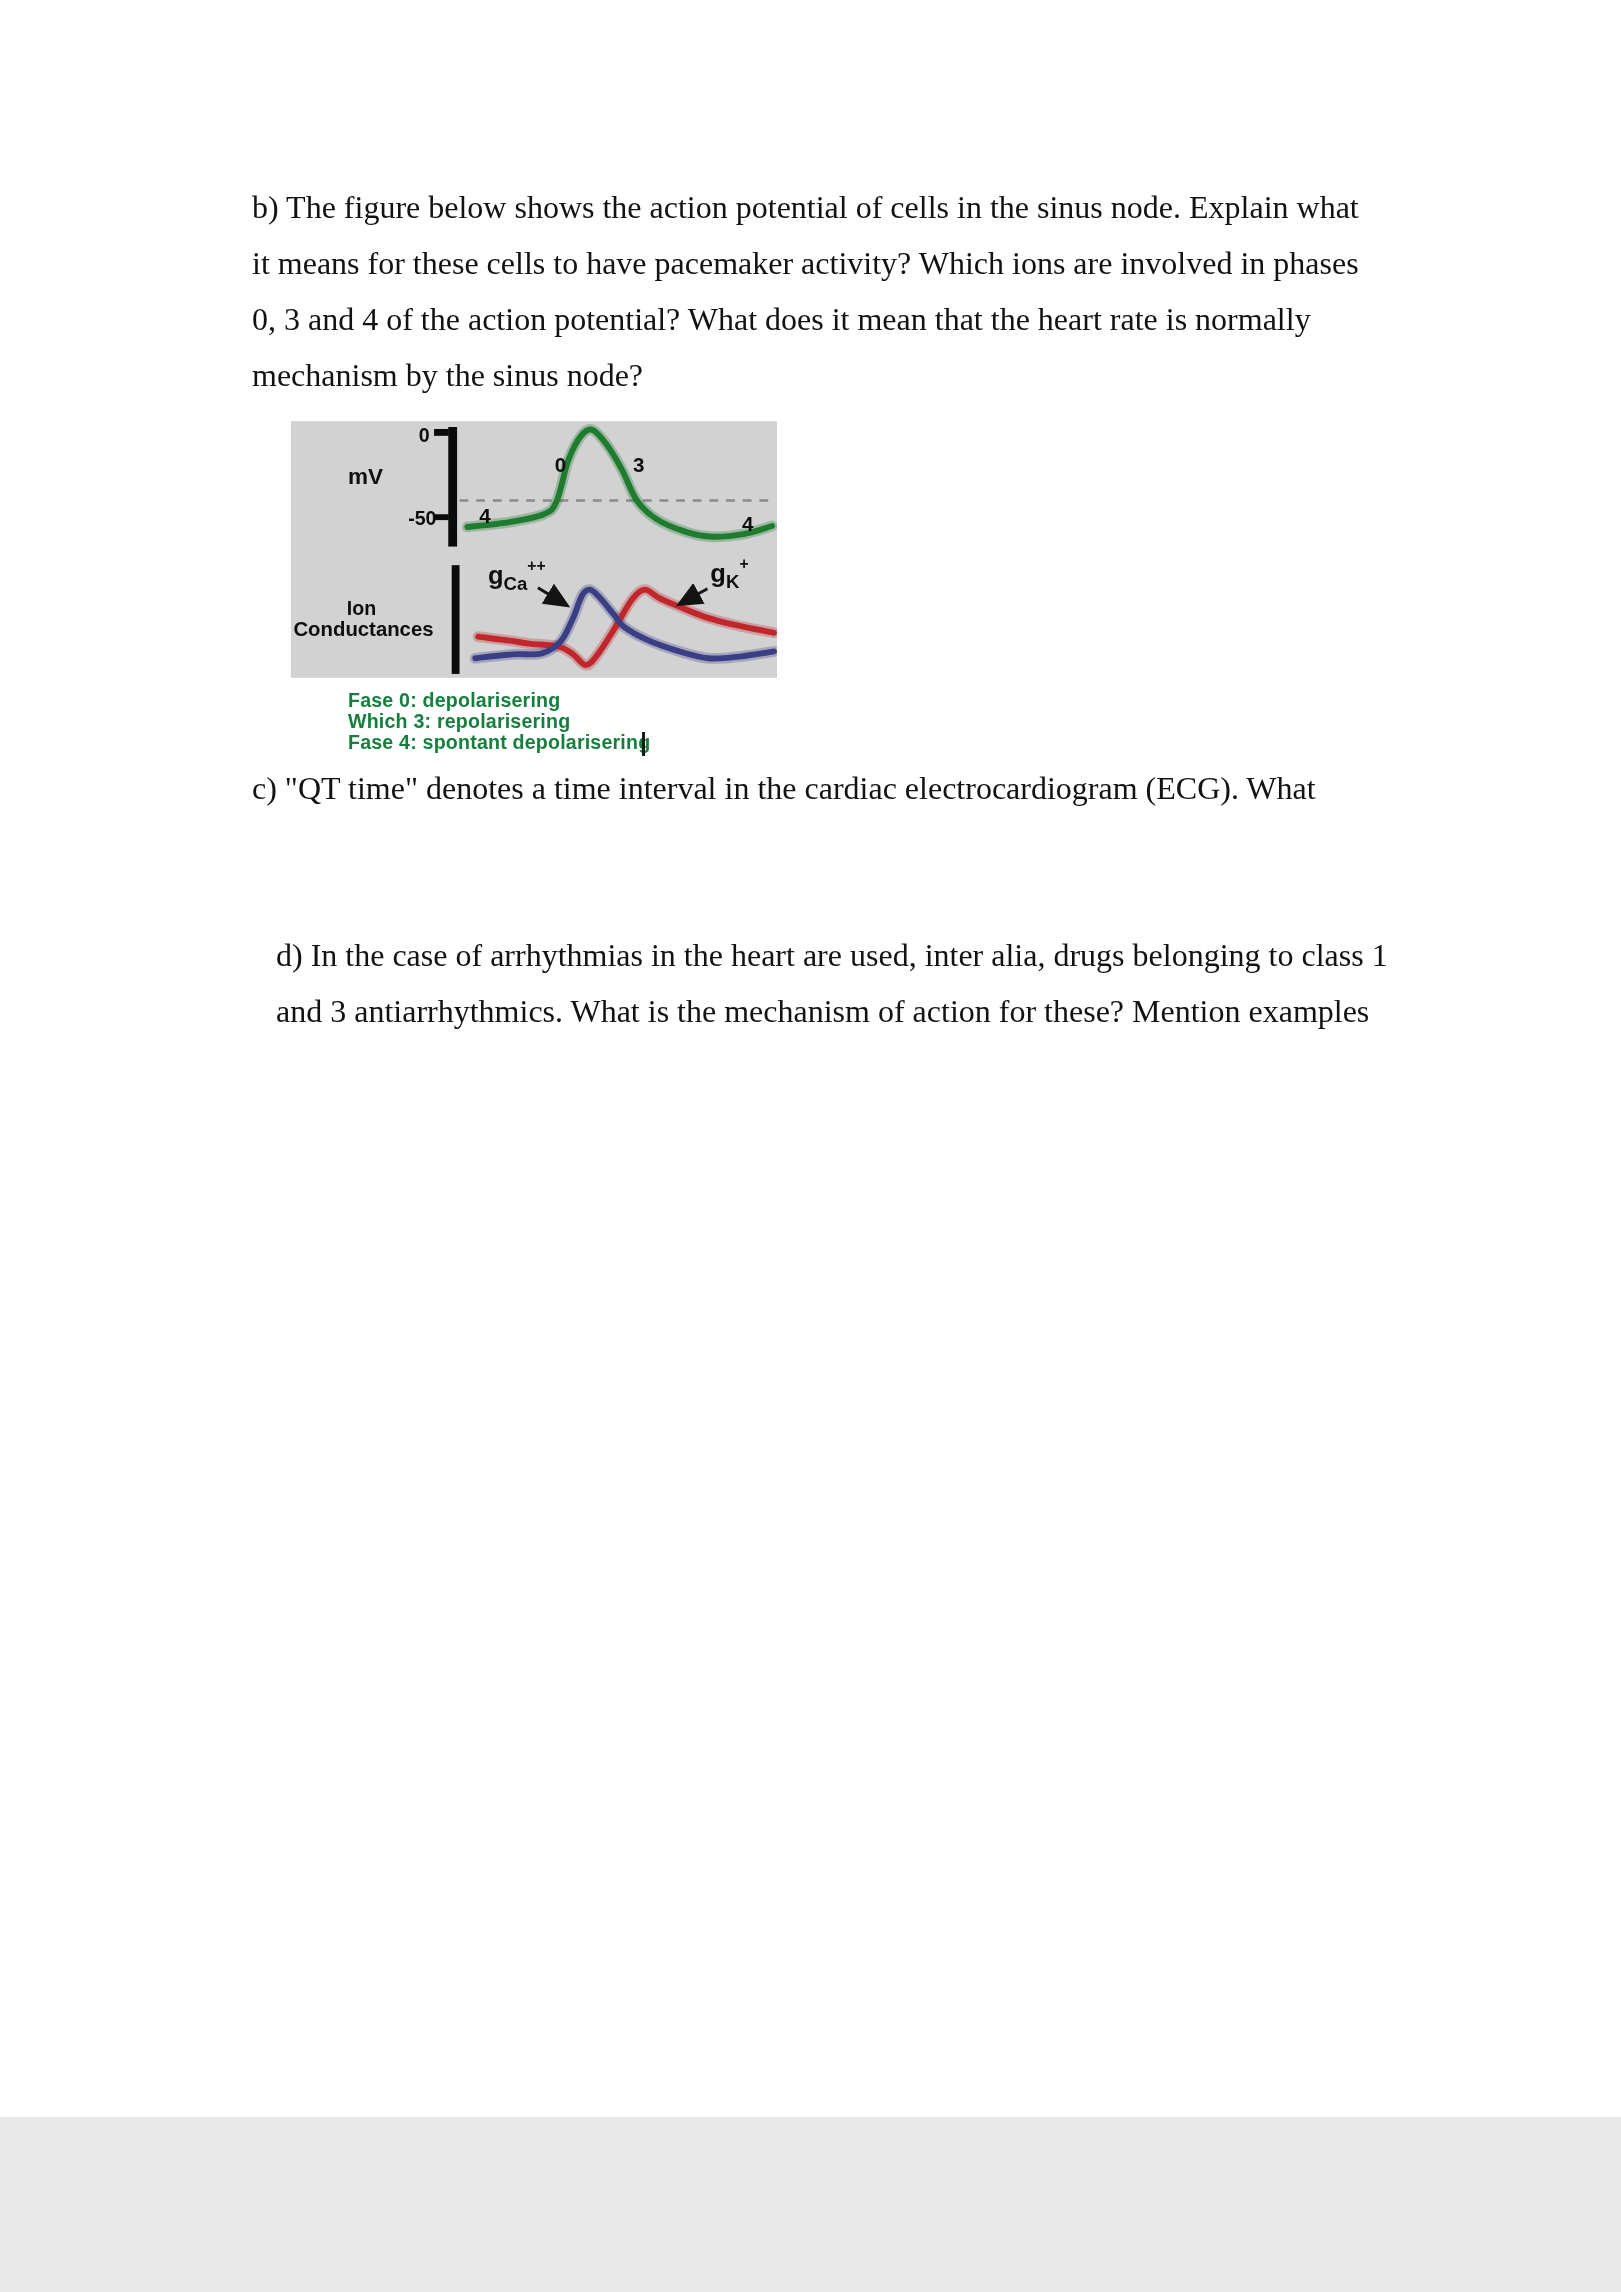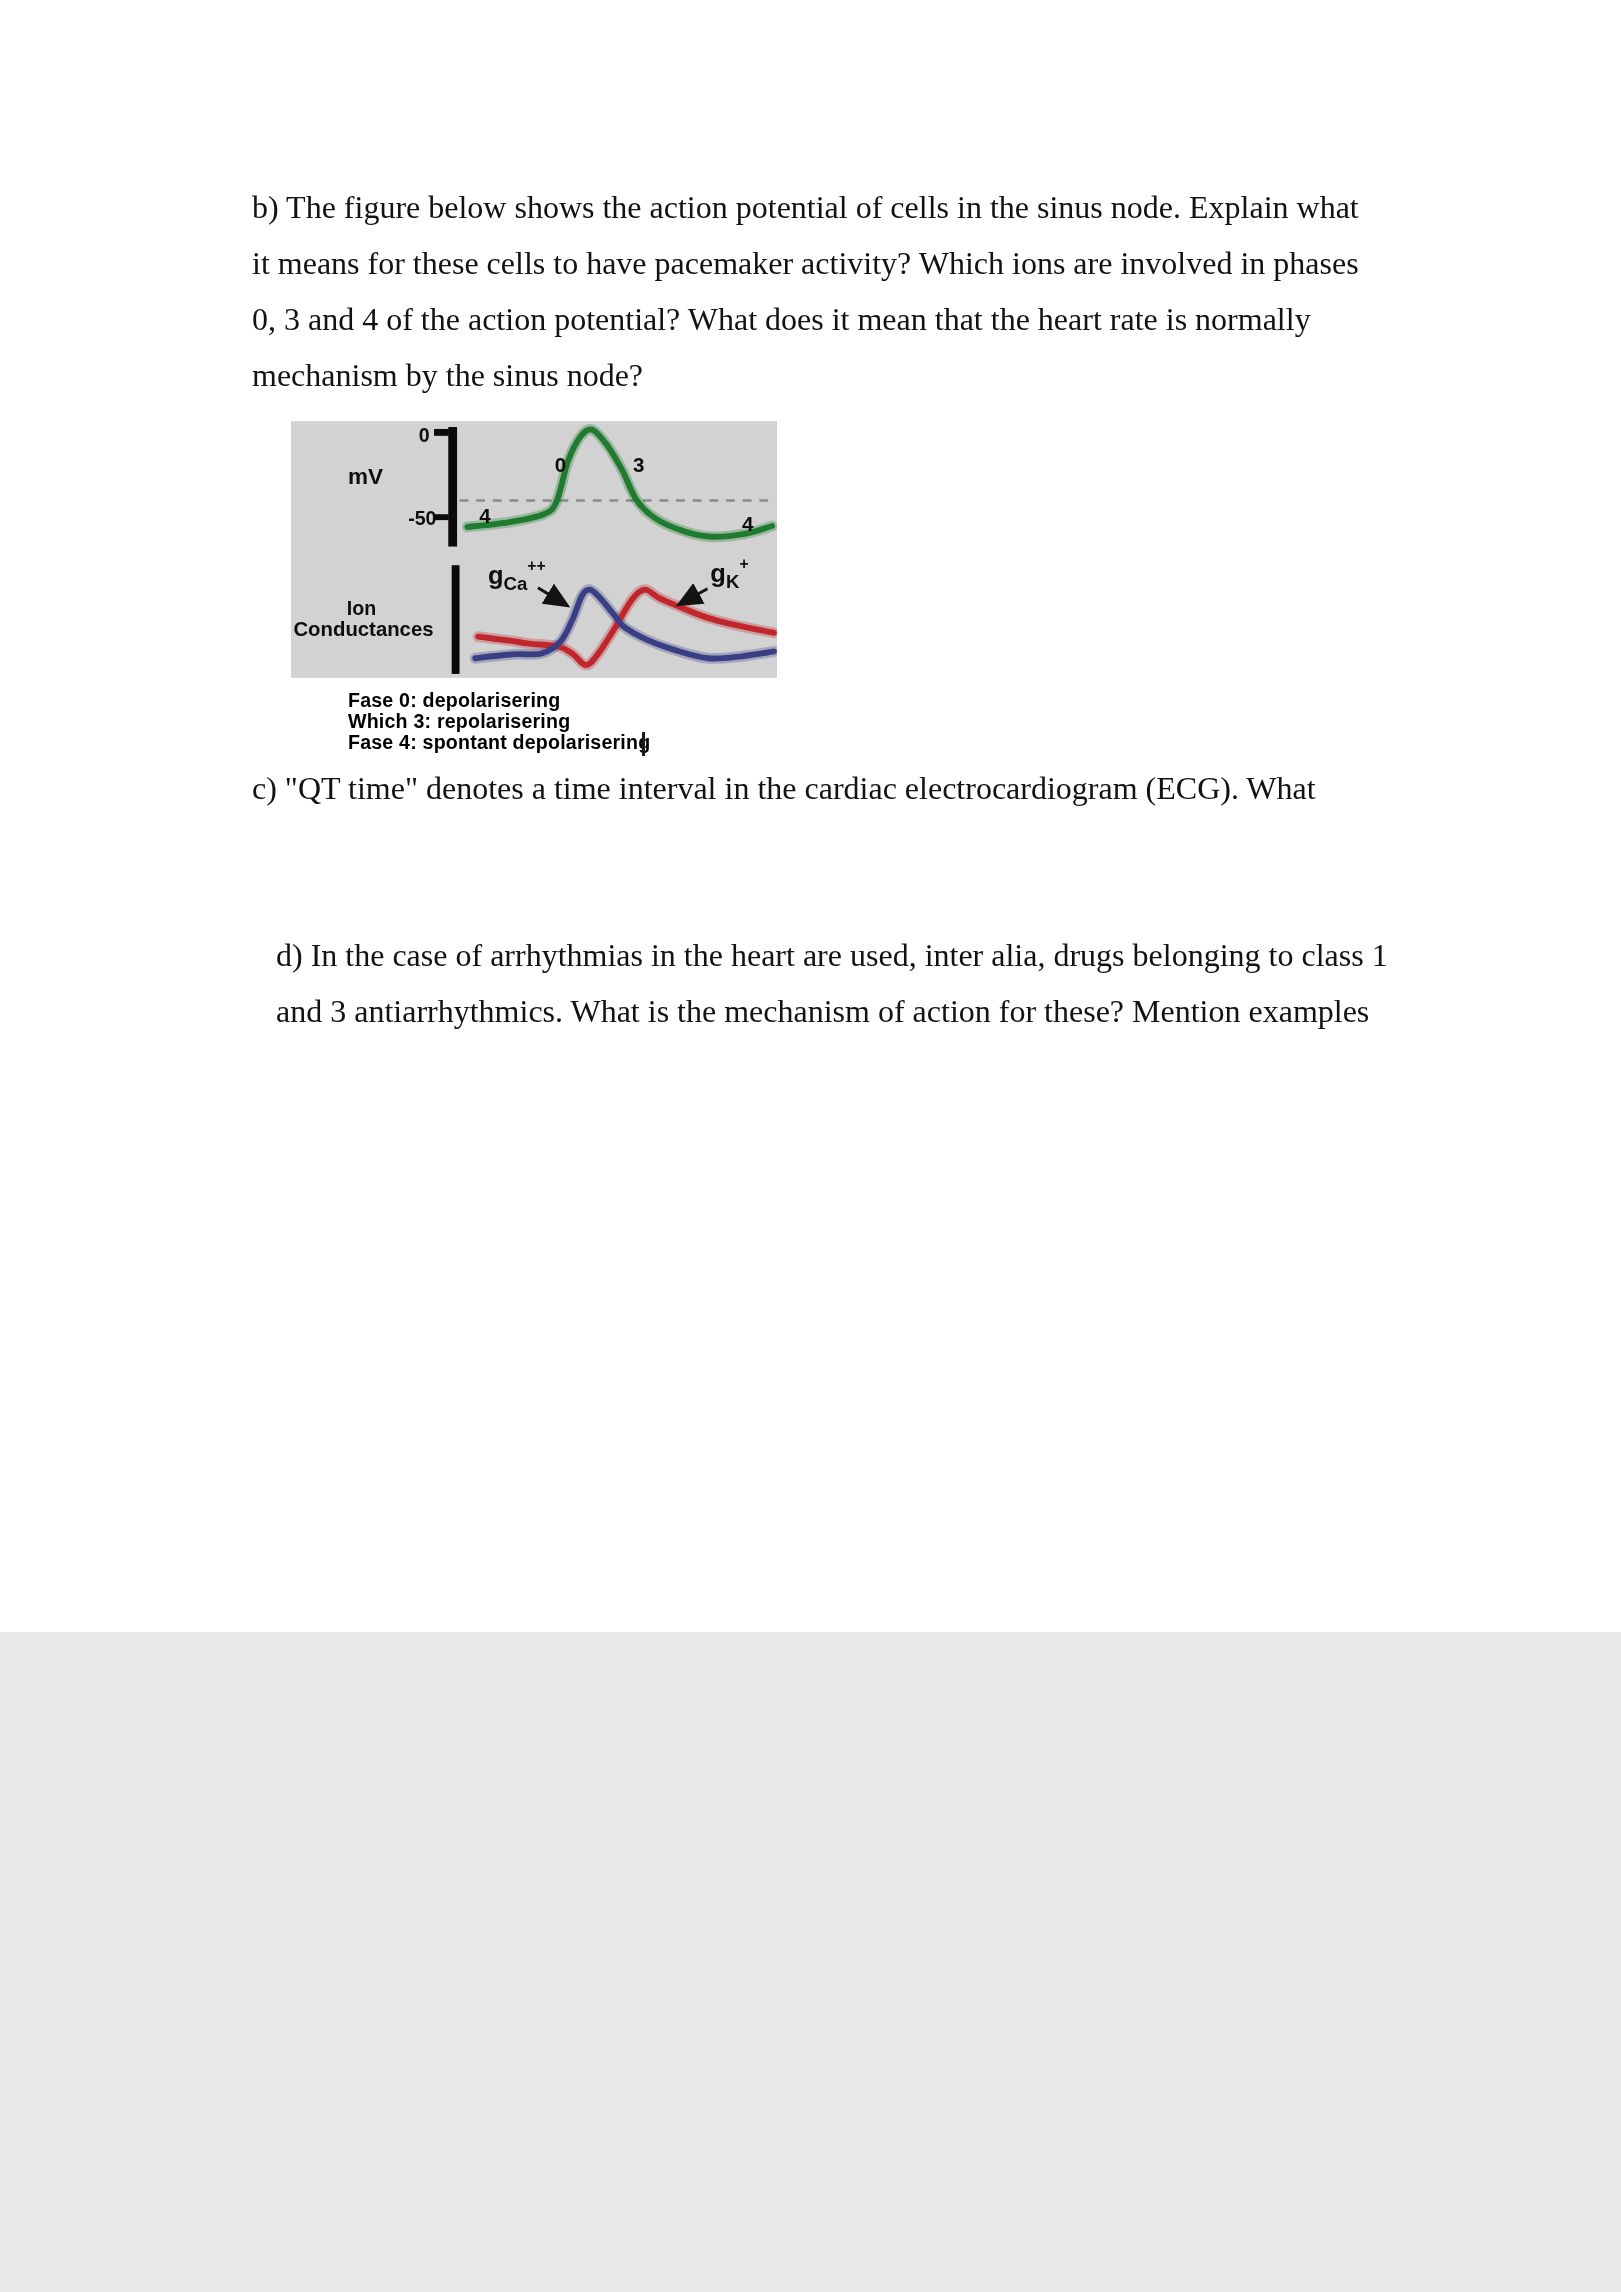--- a/index.html
+++ b/index.html
@@ -1,35 +1,35 @@
 <!DOCTYPE html>
 <html><head>
 <meta charset="utf-8">
 <style>
   html,body{margin:0;padding:0;background:#e8e8e8;}
   .page{
     position:relative;
-    width:1621px;height:1632px;
+    width:1621px;height:2117px;
     background:#ffffff;
     font-family:"Liberation Serif",serif;
     color:#121212;
     overflow:hidden;
   }
   .para{
     position:absolute;left:252px;
     font-size:32px;line-height:56px;
     white-space:nowrap;color:#121212;
   }
   .para .text-line{white-space:nowrap;}
   .fig-wrap{position:absolute;left:291px;top:421px;width:486px;height:257px;}
   .caption{
     position:absolute;left:348px;top:690px;
     font-family:"Liberation Sans",sans-serif;
     font-weight:bold;font-size:19.6px;line-height:21px;
-    letter-spacing:0.2px;color:#000000;white-space:nowrap;
+    letter-spacing:0.2px;color:#15803d;white-space:nowrap;
   }
   .cursor-artifact{
     position:absolute;left:642px;top:732px;width:2.9px;height:23.5px;
     background:#1a1a1a;
   }
   .page-number{
     position:absolute;left:1413px;top:2119px;
     font-family:"Liberation Sans",sans-serif;
     font-size:33px;line-height:1;color:#111;
   }

